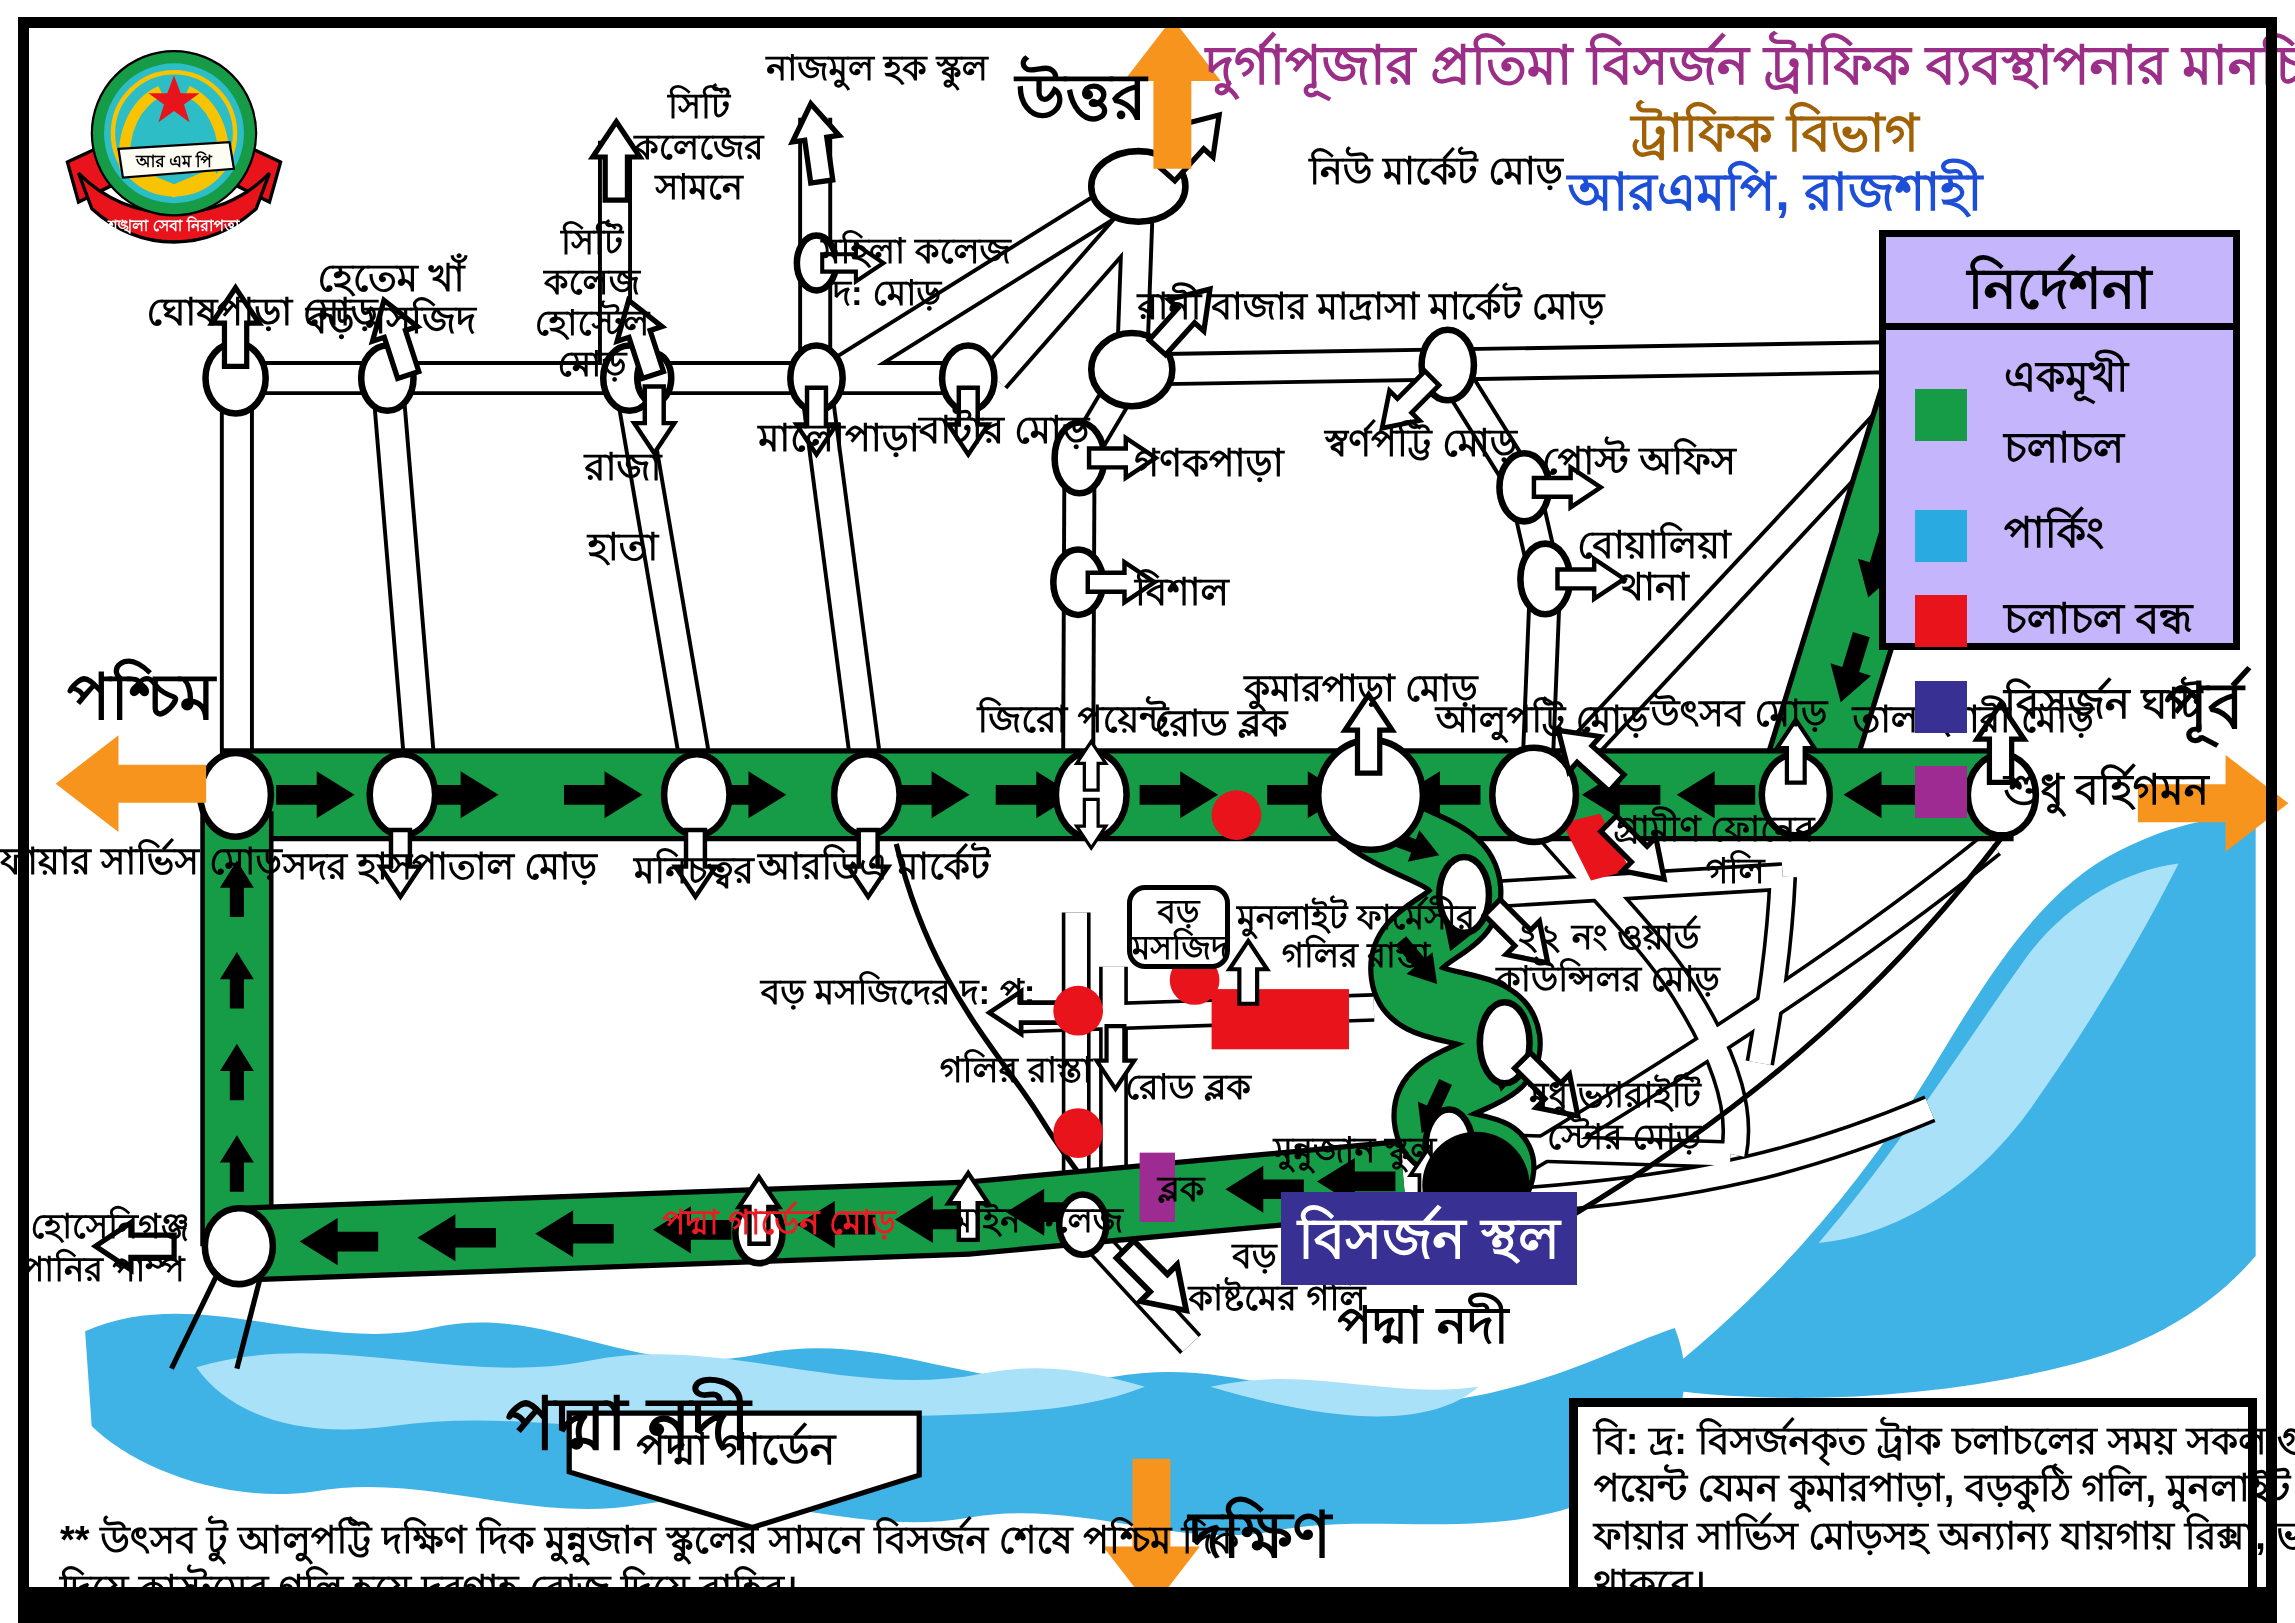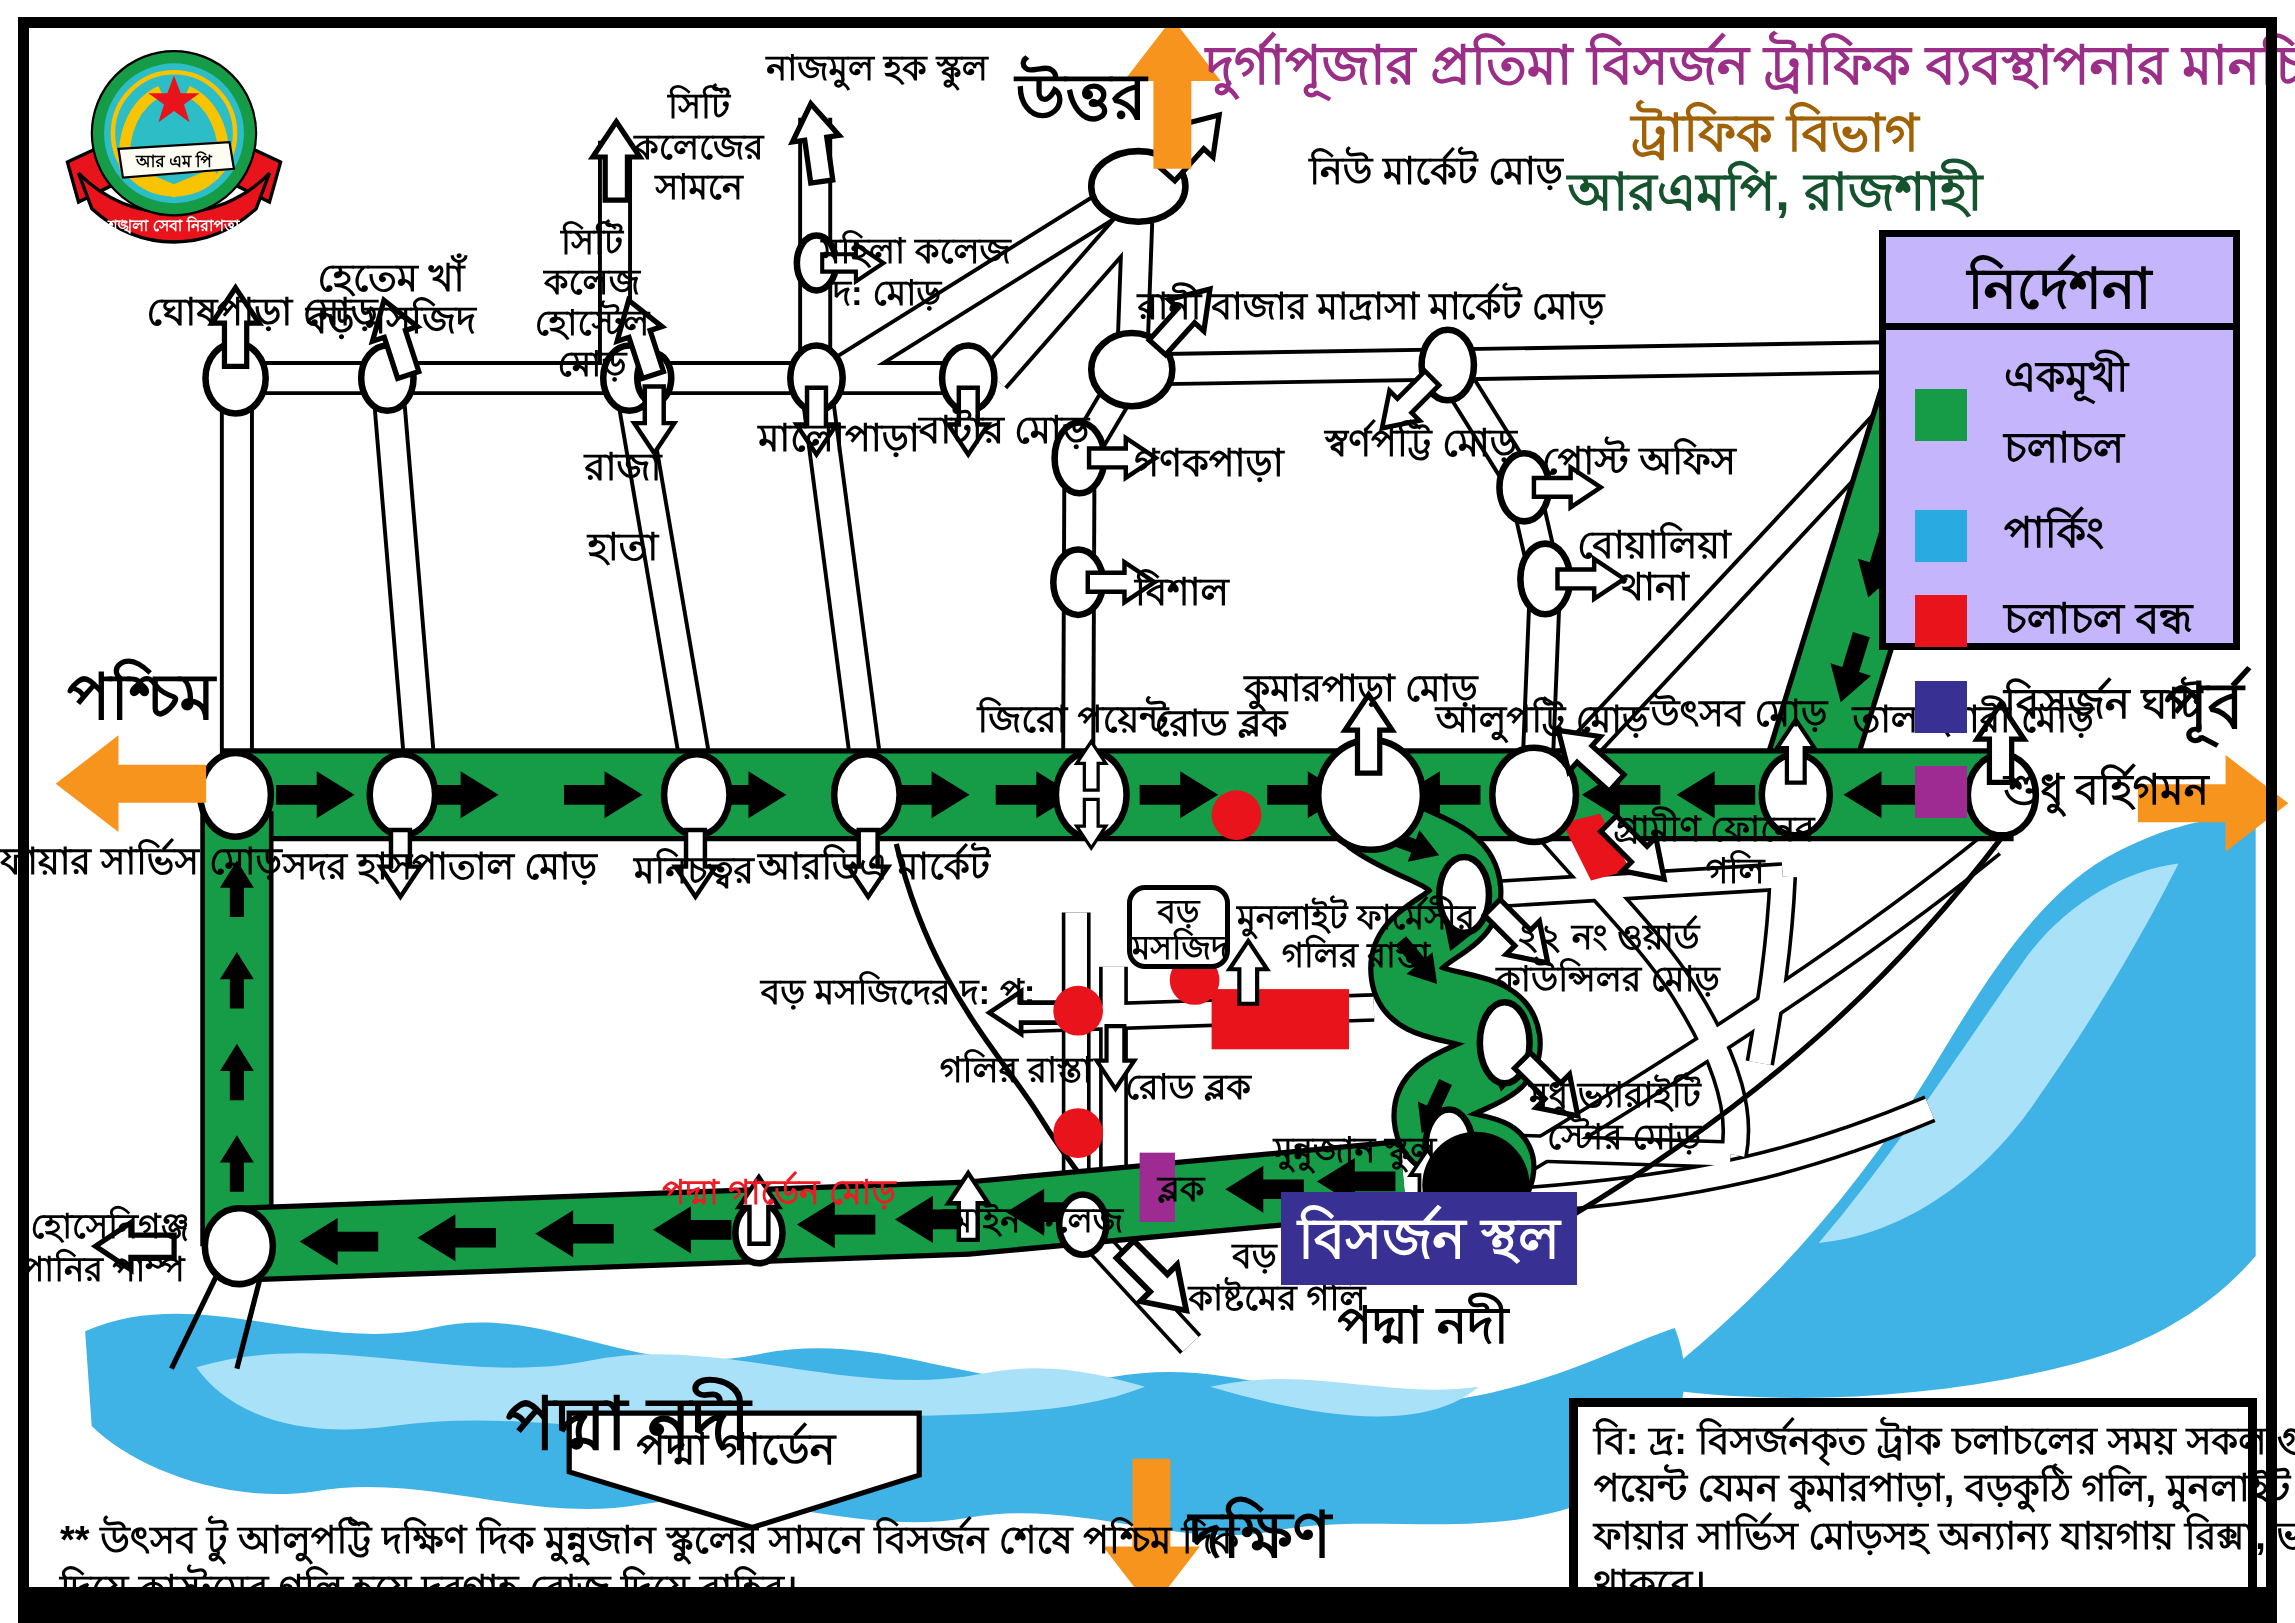--- a/index.html
+++ b/index.html
@@ -3,24 +3,24 @@
 <meta charset="utf-8">
 <style>
   html,body{margin:0;padding:0;background:#fff;}
   #canvas{position:relative;width:2295px;height:1623px;background:#fff;overflow:hidden;
           font-family:"Liberation Sans",sans-serif;}
   #frame{position:absolute;left:18.3px;top:17px;right:18.3px;bottom:0;border:11.8px solid #000;
          border-bottom:36px solid #000;pointer-events:none;z-index:50;}
   svg.map{position:absolute;left:0;top:0;z-index:1;}
   .lbl{position:absolute;font-weight:bold;color:#000;white-space:nowrap;
        transform:translateX(-50%);text-align:center;line-height:1.04;z-index:10;}
-  .red-t{color:#ED1C24;}
+  .red-t{color:#ED1C24;margin-top:30px;}
   .title-l1{color:#9B2E87;}
   .title-l2{color:#a16207;}
-  .title-l3{color:#14532d;}
+  .title-l3{color:#1d4ed8;}
   #legend{position:absolute;left:1879px;top:230px;width:361px;height:420px;background:#c4b5fd;
           border:7.9px solid #000;z-index:12;box-sizing:border-box;}
   #legend .lg-title{font-size:56px;font-weight:bold;text-align:center;padding-top:9.2px;height:77px;}
   #legend .lg-div{height:6.5px;background:#000;}
   #legend .lg-row{display:flex;align-items:center;margin:14.4px 0 0 29px;}
   #legend .sw{width:52px;height:52px;margin-right:37px;flex:0 0 auto;}
   #legend .lg-lab{font-size:42px;font-weight:bold;}
   .sw-green{background:#169B47;} .sw-red{background:#E8131B;} .sw-blue{background:#29ABE2;}
   .sw-indigo{background:#383093;} .sw-purple{background:#9D2B92;}
   #bisorjon-box{position:absolute;left:1281px;top:1192px;width:296px;height:93px;background:#383093;

